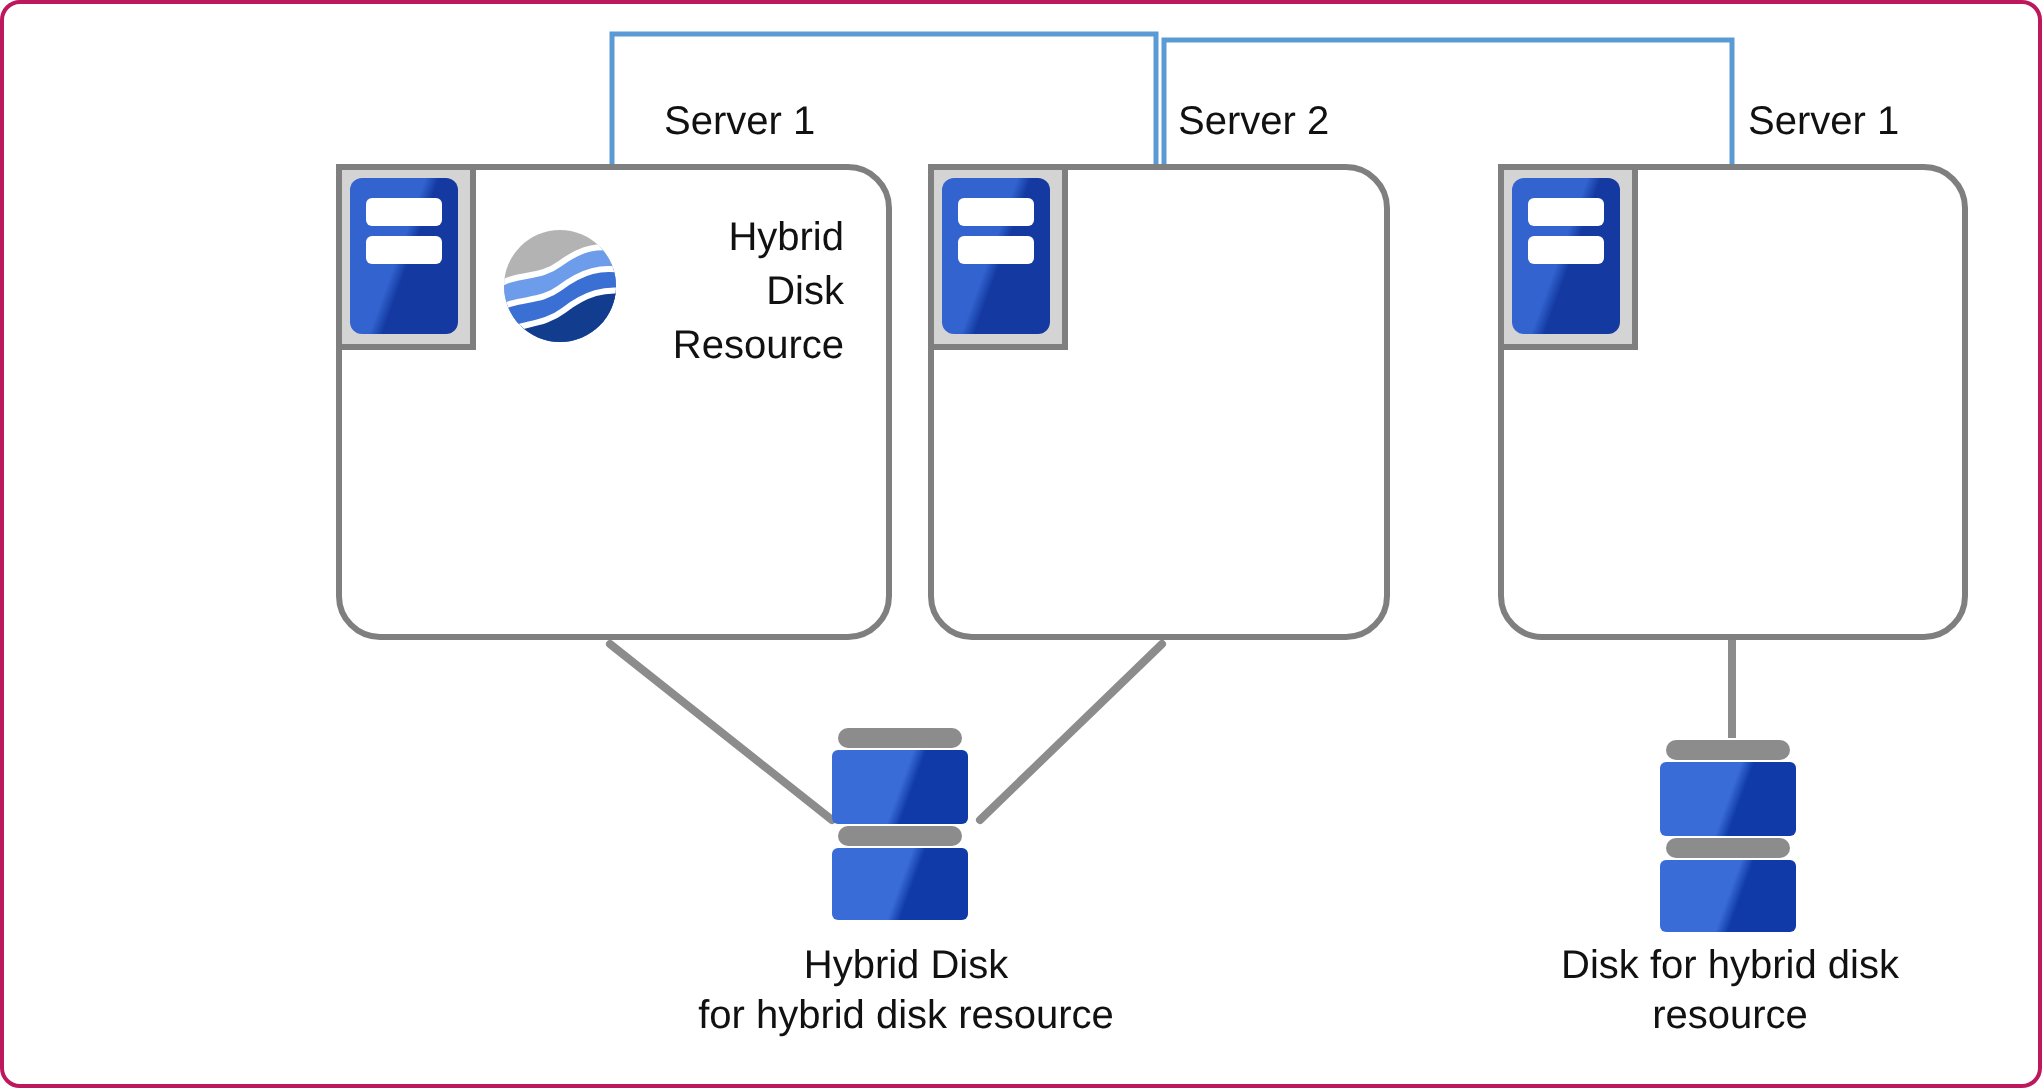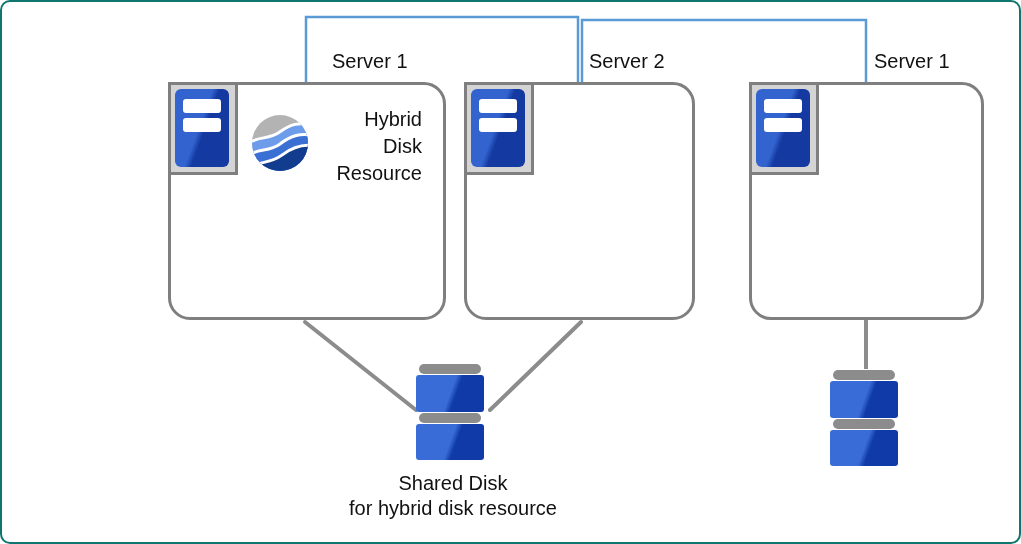--- a/index.html
+++ b/index.html
@@ -1,21 +1,21 @@
 <!DOCTYPE html>
 <html><head>
 <meta charset="utf-8">
 <style>
   html,body{margin:0;padding:0;background:#ffffff;}
   .canvas{
     position:relative;
     width:1021px;height:544px;
     box-sizing:border-box;
     background:#ffffff;
-    border:2px solid #0f766e;
+    border:2px solid #be185d;
     border-radius:10px;
     overflow:hidden;
     font-family:"Liberation Sans", sans-serif;
     color:#111111;
   }
   .lines-svg{position:absolute;left:0;top:0;pointer-events:none;}
   .server-label{
     position:absolute;top:48px;
     font-size:20px;line-height:22px;
     white-space:nowrap;
@@ -130,16 +130,18 @@
     <div class="disk-body short"></div>
   </div>
 
   <div class="disk" style="left:828px;top:368px;">
     <div class="disk-cap"></div>
     <div class="disk-body"></div>
     <div class="disk-cap"></div>
     <div class="disk-body short"></div>
   </div>
 
-  <div class="disk-caption" style="left:301px;">Shared Disk
+  <div class="disk-caption" style="left:301px;">Hybrid Disk
 for hybrid disk resource</div>
+  <div class="disk-caption" style="left:713px;">Disk for hybrid disk
+resource</div>
 
 </div>
 
 </body></html>

